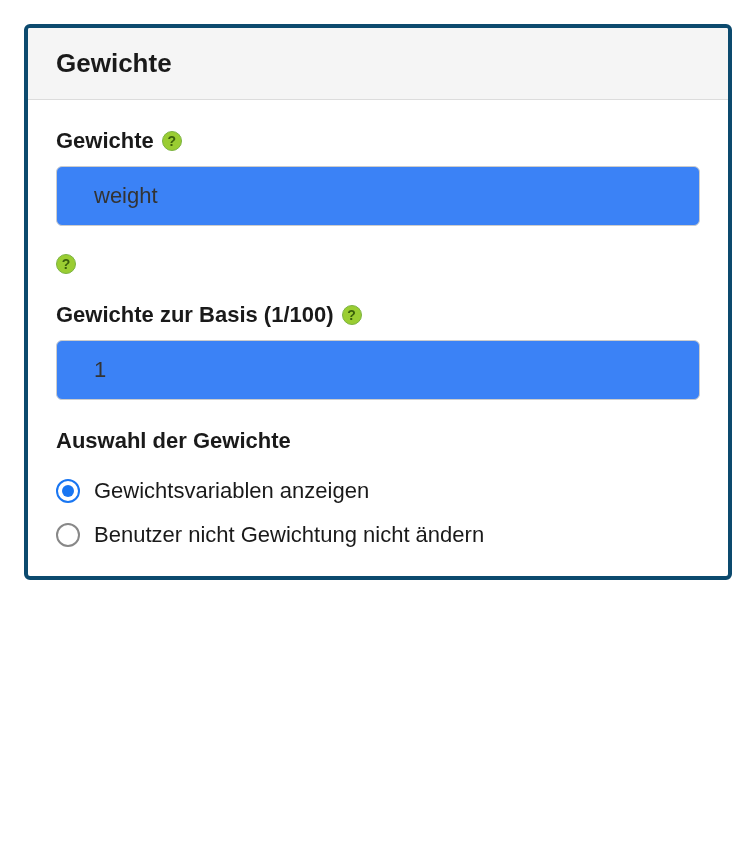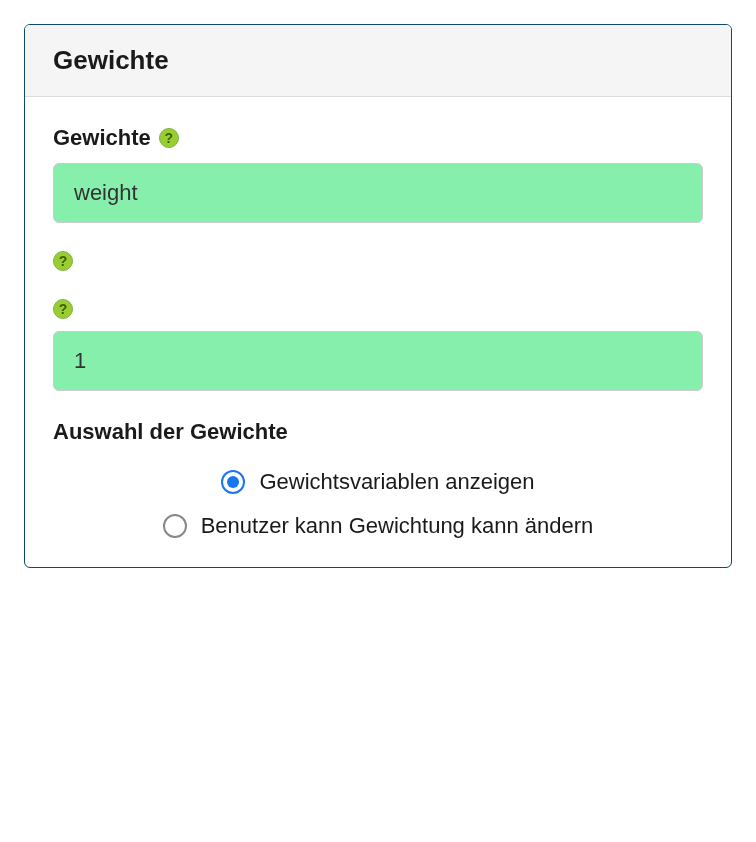--- a/index.html
+++ b/index.html
@@ -7,21 +7,21 @@
       margin: 0;
       padding: 0;
     }
     body {
       font-family: -apple-system, BlinkMacSystemFont, "Segoe UI", Helvetica, Arial, sans-serif;
       background: #ffffff;
       padding: 24px;
       width: 756px;
     }
     .panel {
-      border: 1px solid #0c4a6e;
+      border: 4px solid #0c4a6e;
       border-radius: 6px;
       overflow: hidden;
     }
     .panel-header {
       background: #f5f5f5;
       padding: 20px 28px;
       border-bottom: 1px solid #dcdcdc;
     }
     .panel-title {
       font-size: 26px;
@@ -55,38 +55,37 @@
       background: #9acd32;
       color: #3a5f0b;
       font-size: 14px;
       font-weight: 700;
       border: 1px solid #7cb342;
       cursor: help;
     }
     .form-input {
       width: 100%;
       font-size: 22px;
-      padding: 16px 20px;
+      padding: 16px 37px;
       border: 1px solid #cccccc;
       border-radius: 6px;
-      background: #86efac;
+      background: #3b82f6;
       color: #333333;
       outline: none;
     }
     .section-heading {
       font-size: 22px;
       font-weight: 700;
       color: #1a1a1a;
       margin-bottom: 24px;
     }
     .radio-group {
       display: flex;
       flex-direction: column;
       gap: 18px;
-      align-items: center;
     }
     .radio-option {
       display: flex;
       align-items: center;
       gap: 14px;
       cursor: pointer;
     }
     .radio-input {
       appearance: none;
       width: 24px;
@@ -135,33 +134,34 @@
     </div>
 
     <div class="form-group">
       <div class="form-label">
         <span class="help-icon">?</span>
       </div>
     </div>
 
     <div class="form-group">
       <div class="form-label">
+        <span class="label-text">Gewichte zur Basis (1/100)</span>
         <span class="help-icon">?</span>
       </div>
       <input type="text" class="form-input" value="1" style="">
     </div>
 
     <div class="form-group" style="margin-bottom:0;margin-top:16px;">
       <div class="section-heading">Auswahl der Gewichte</div>
       <div class="radio-group">
         <label class="radio-option">
           <input type="radio" name="selection" class="radio-input" checked="" style="">
           <span class="radio-label">Gewichtsvariablen anzeigen</span>
         </label>
         <label class="radio-option">
           <input type="radio" name="selection" class="radio-input" style="">
-          <span class="radio-label">Benutzer kann Gewichtung kann ändern</span>
+          <span class="radio-label">Benutzer nicht Gewichtung nicht ändern</span>
         </label>
       </div>
     </div>
 
   </div>
 </div>
 
 </body></html>

